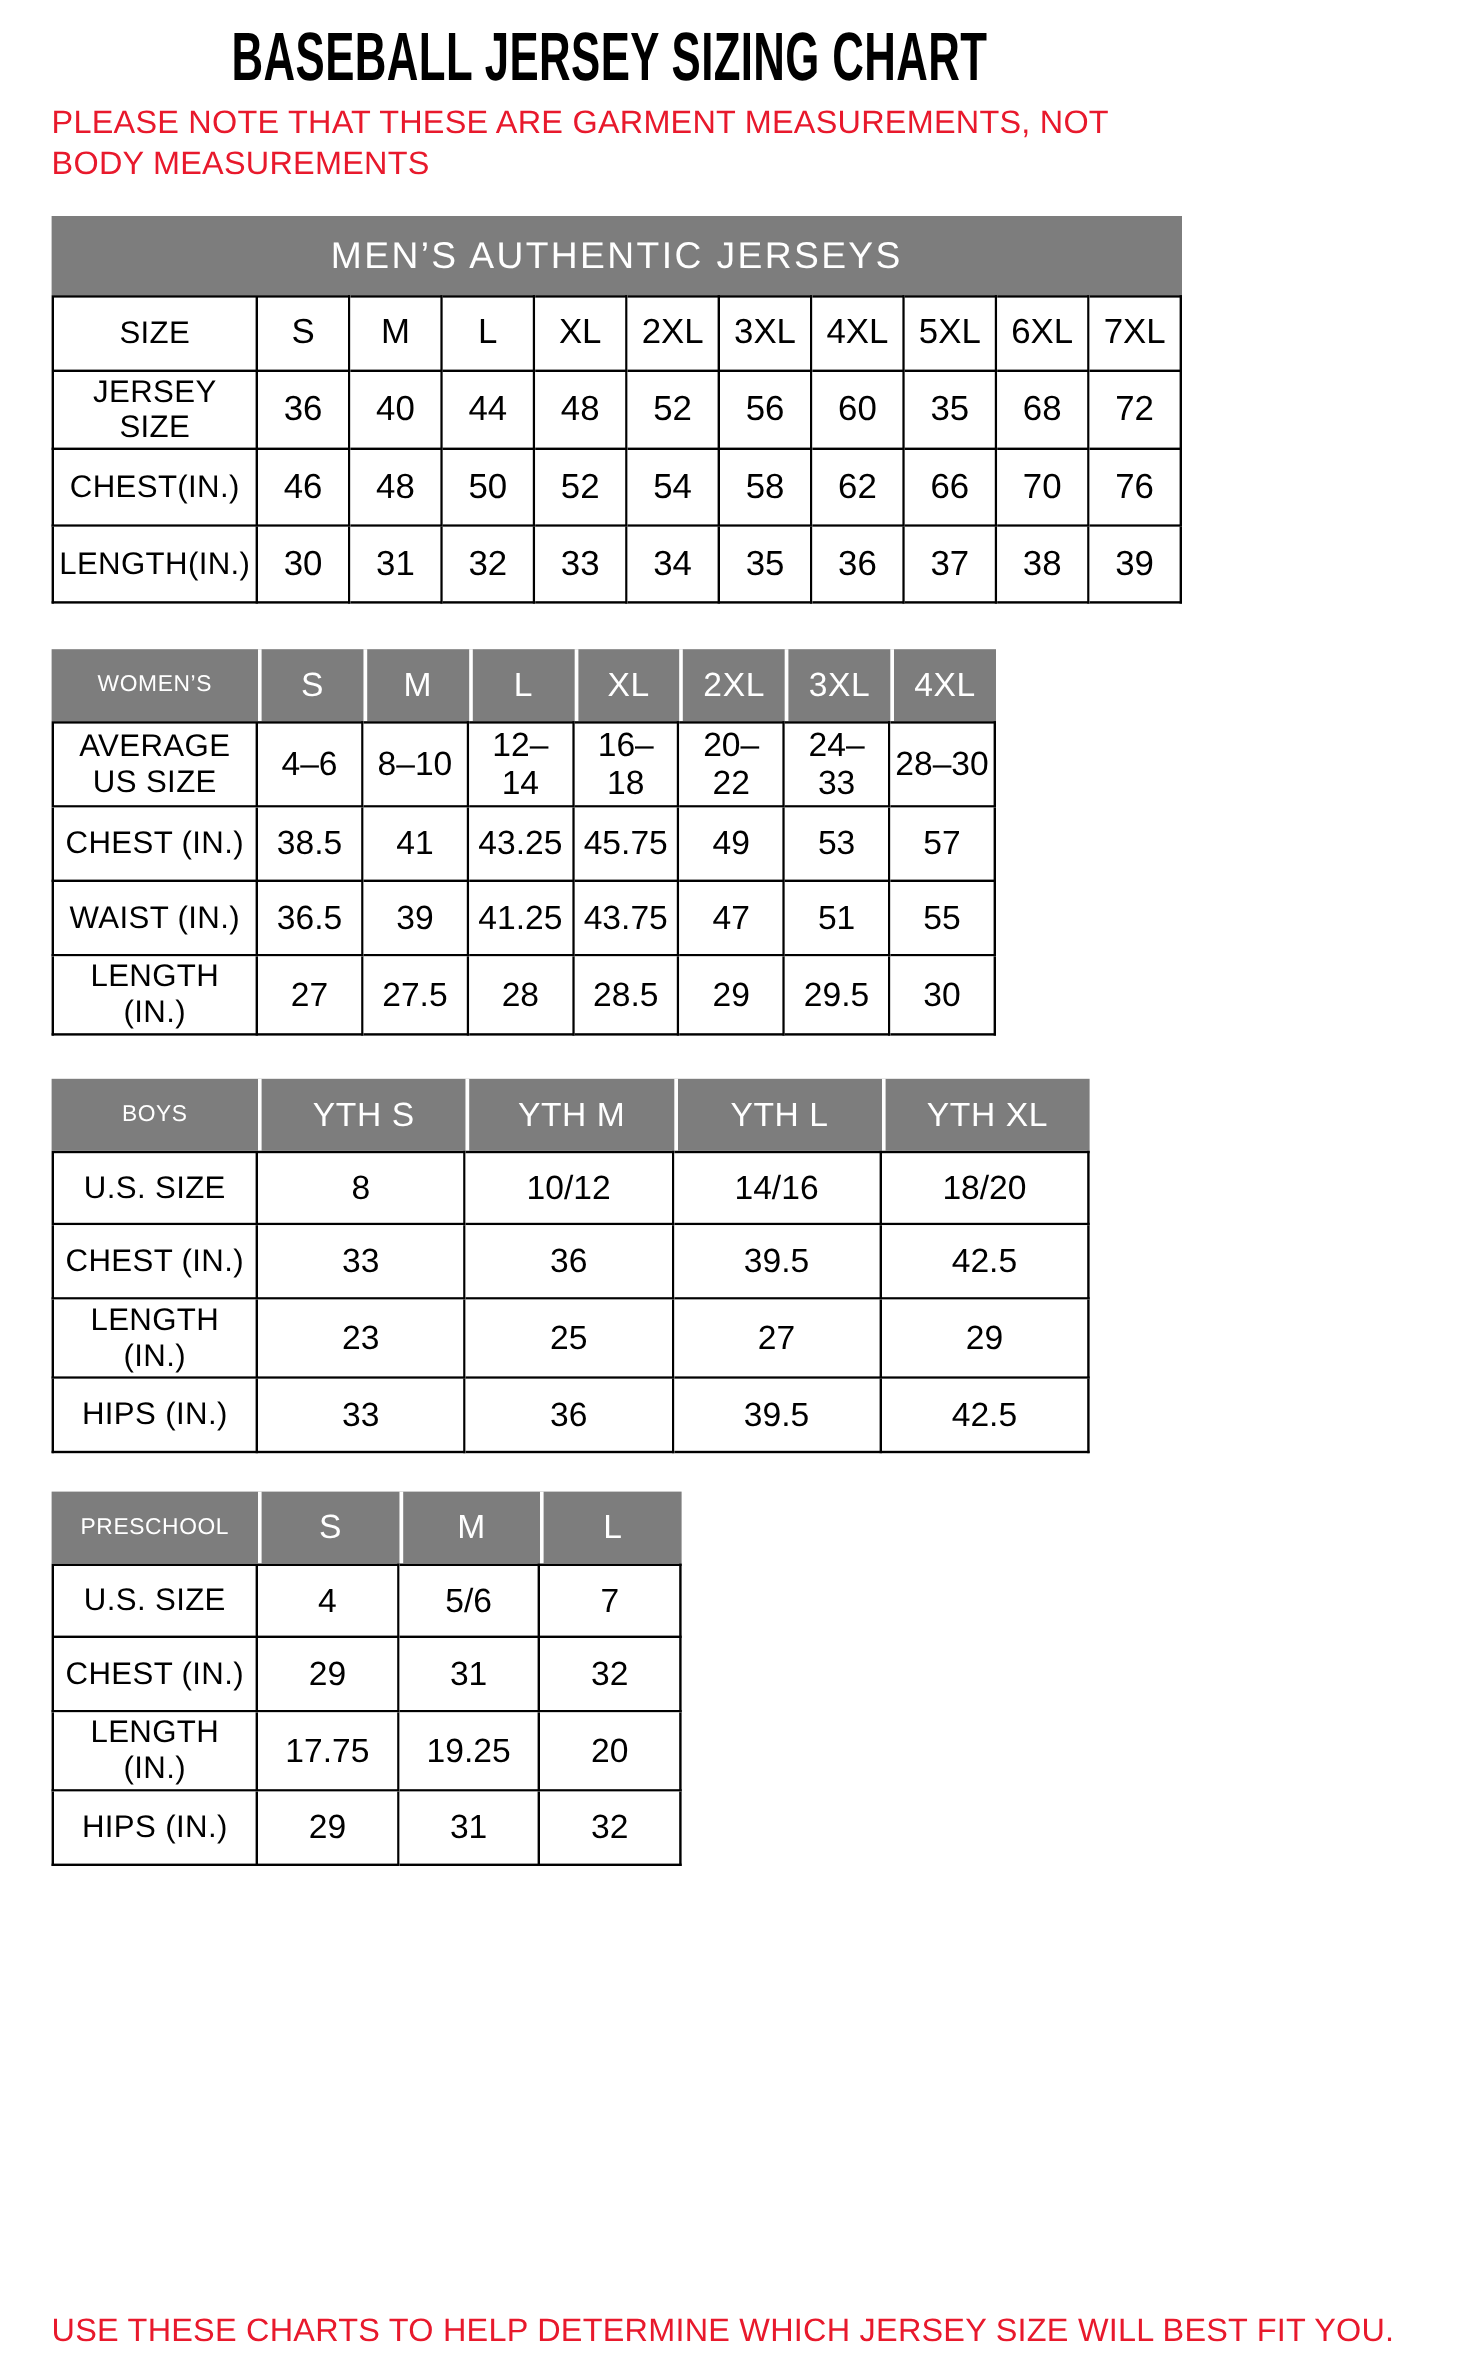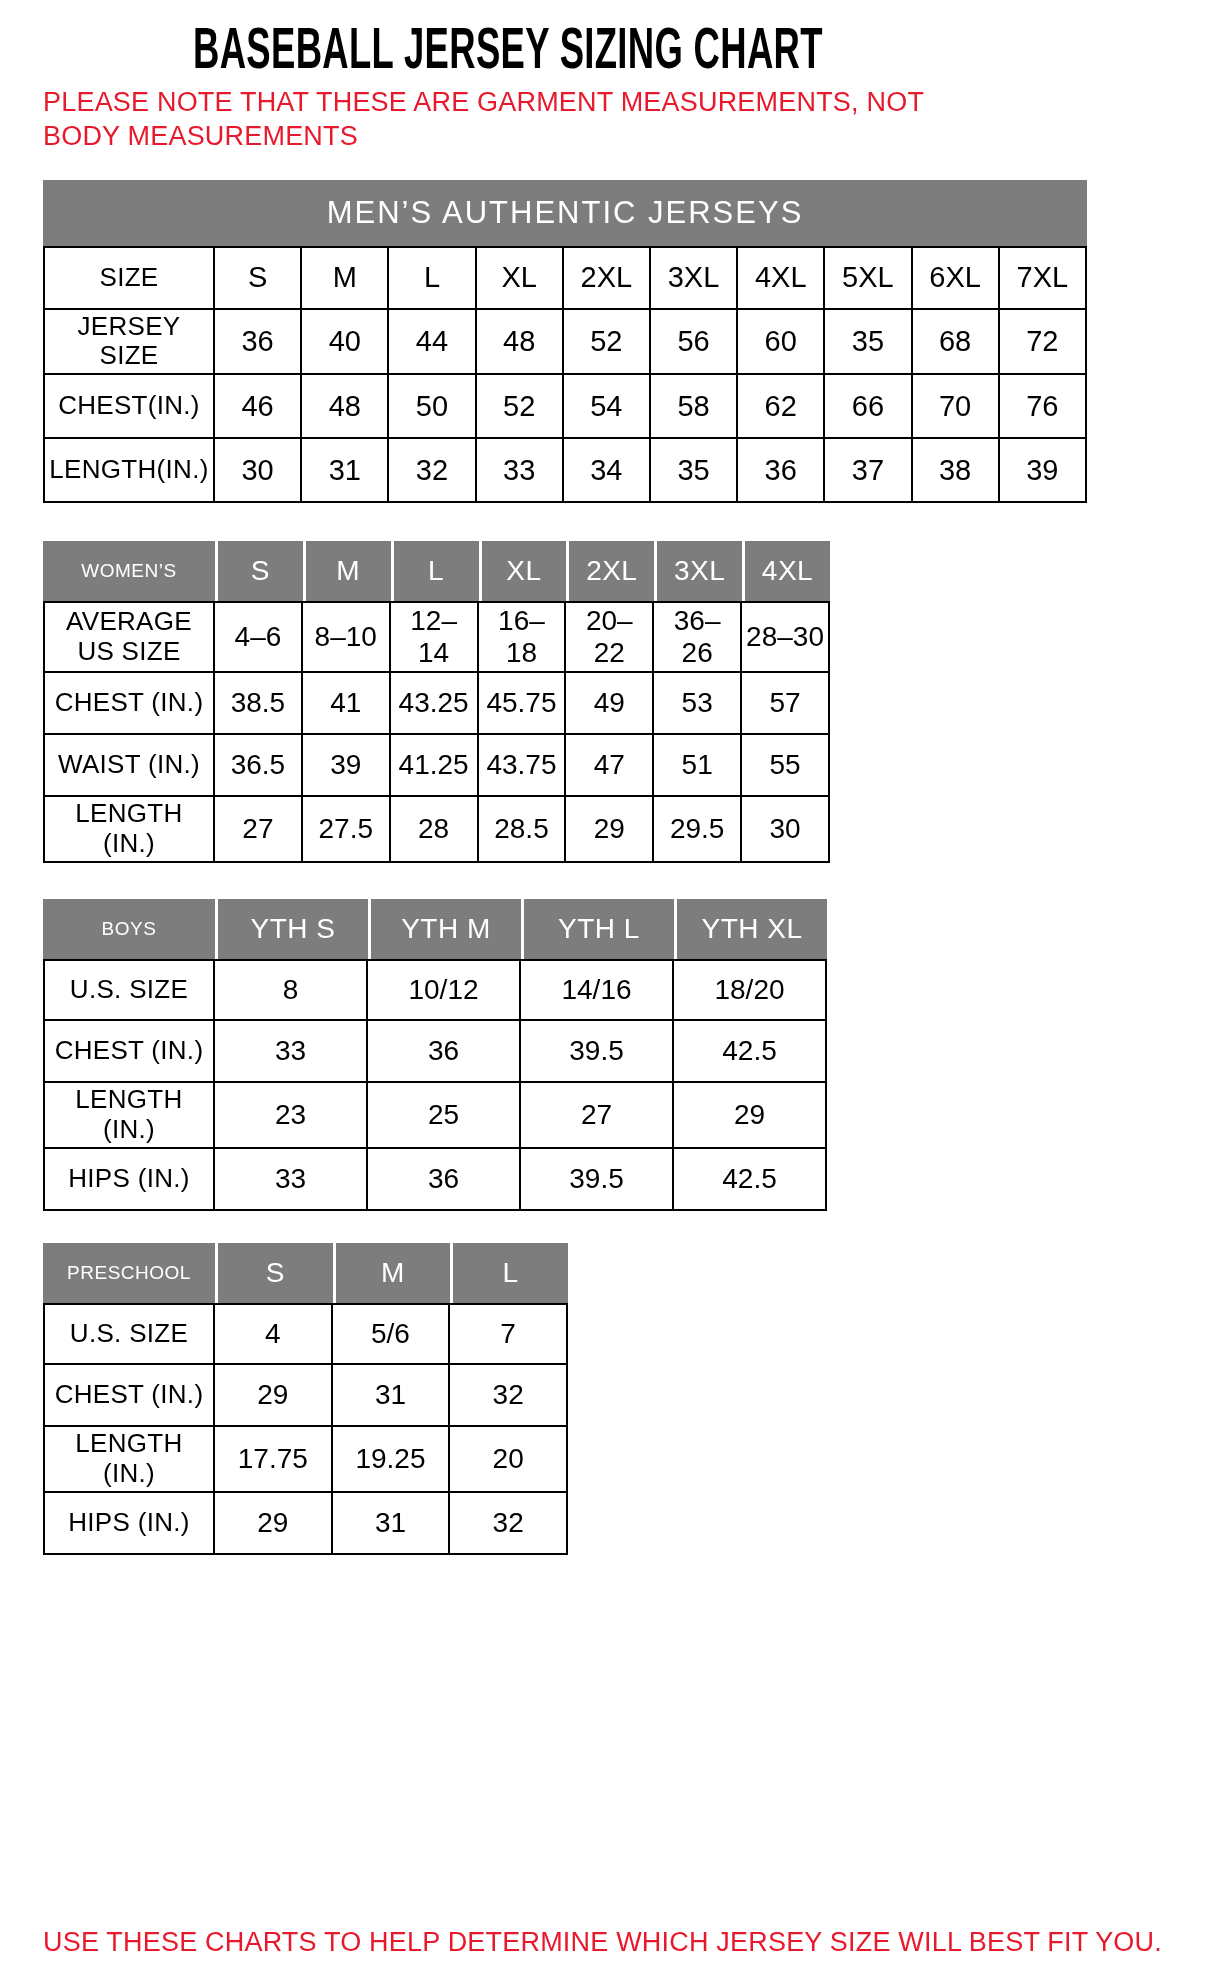--- a/index.html
+++ b/index.html
@@ -42,23 +42,23 @@
     font-size:27px;
     line-height:1.25;
     max-width:950px;
     letter-spacing:0.2px;
   }
   table.size-table{
     border-collapse:separate;
     border-spacing:0;
     table-layout:fixed;
   }
-  .t-mens{ width:1044px; margin-bottom:38px; }
+  .t-mens{ width:942px; margin-bottom:38px; }
   .t-womens{ width:787px; margin-bottom:36px; }
-  .t-boys{ width:784px; margin-bottom:32px; }
+  .t-boys{ width:865px; margin-bottom:32px; }
   .t-preschool{ width:525px; margin-bottom:0; }
   col.c-label{ width:172px; }
 
   .size-table th, .size-table td{
     text-align:center;
     vertical-align:middle;
     padding:2px 4px;
   }
   th.bar{
     background:var(--gray);
@@ -197,21 +197,21 @@
           <th class="bar">3XL</th>
           <th class="bar">4XL</th>
         </tr>
         <tr class="first-body">
           <td class="label">AVERAGE US SIZE</td>
           <td>4–6</td>
           <td>8–10</td>
           <td>12–14</td>
           <td>16–18</td>
           <td>20–22</td>
-          <td>36–26</td>
+          <td>24–33</td>
           <td>28–30</td>
         </tr>
         <tr>
           <td class="label">CHEST (IN.)</td>
           <td>38.5</td>
           <td>41</td>
           <td>43.25</td>
           <td>45.75</td>
           <td>49</td>
           <td>53</td>

